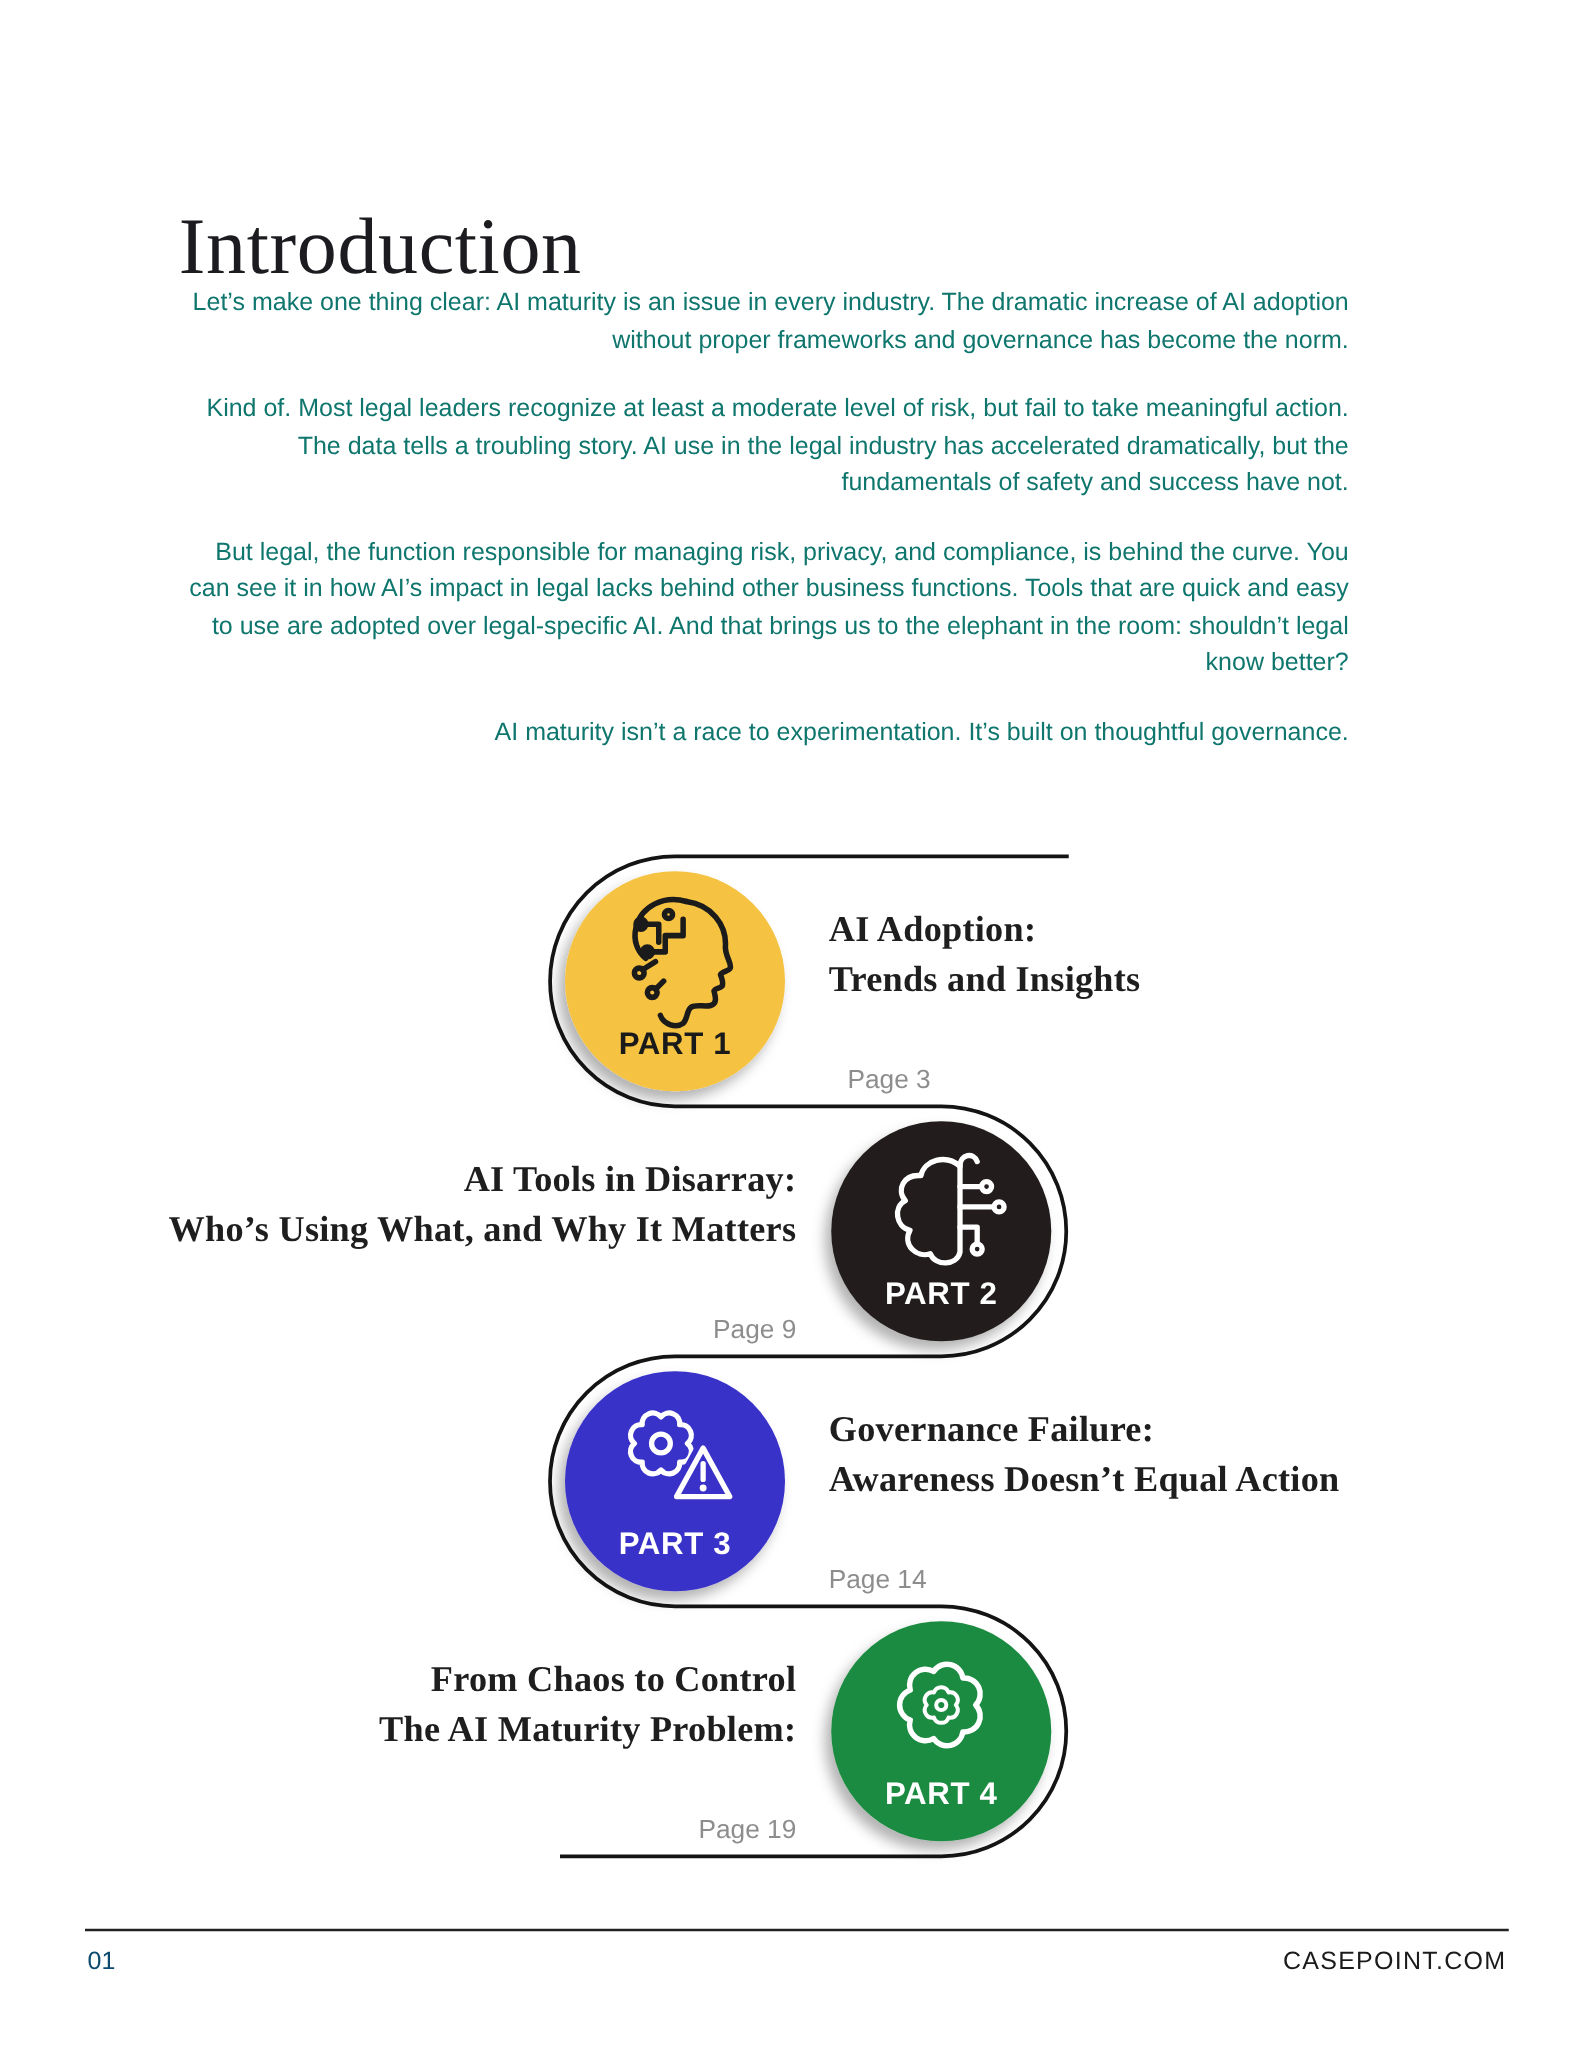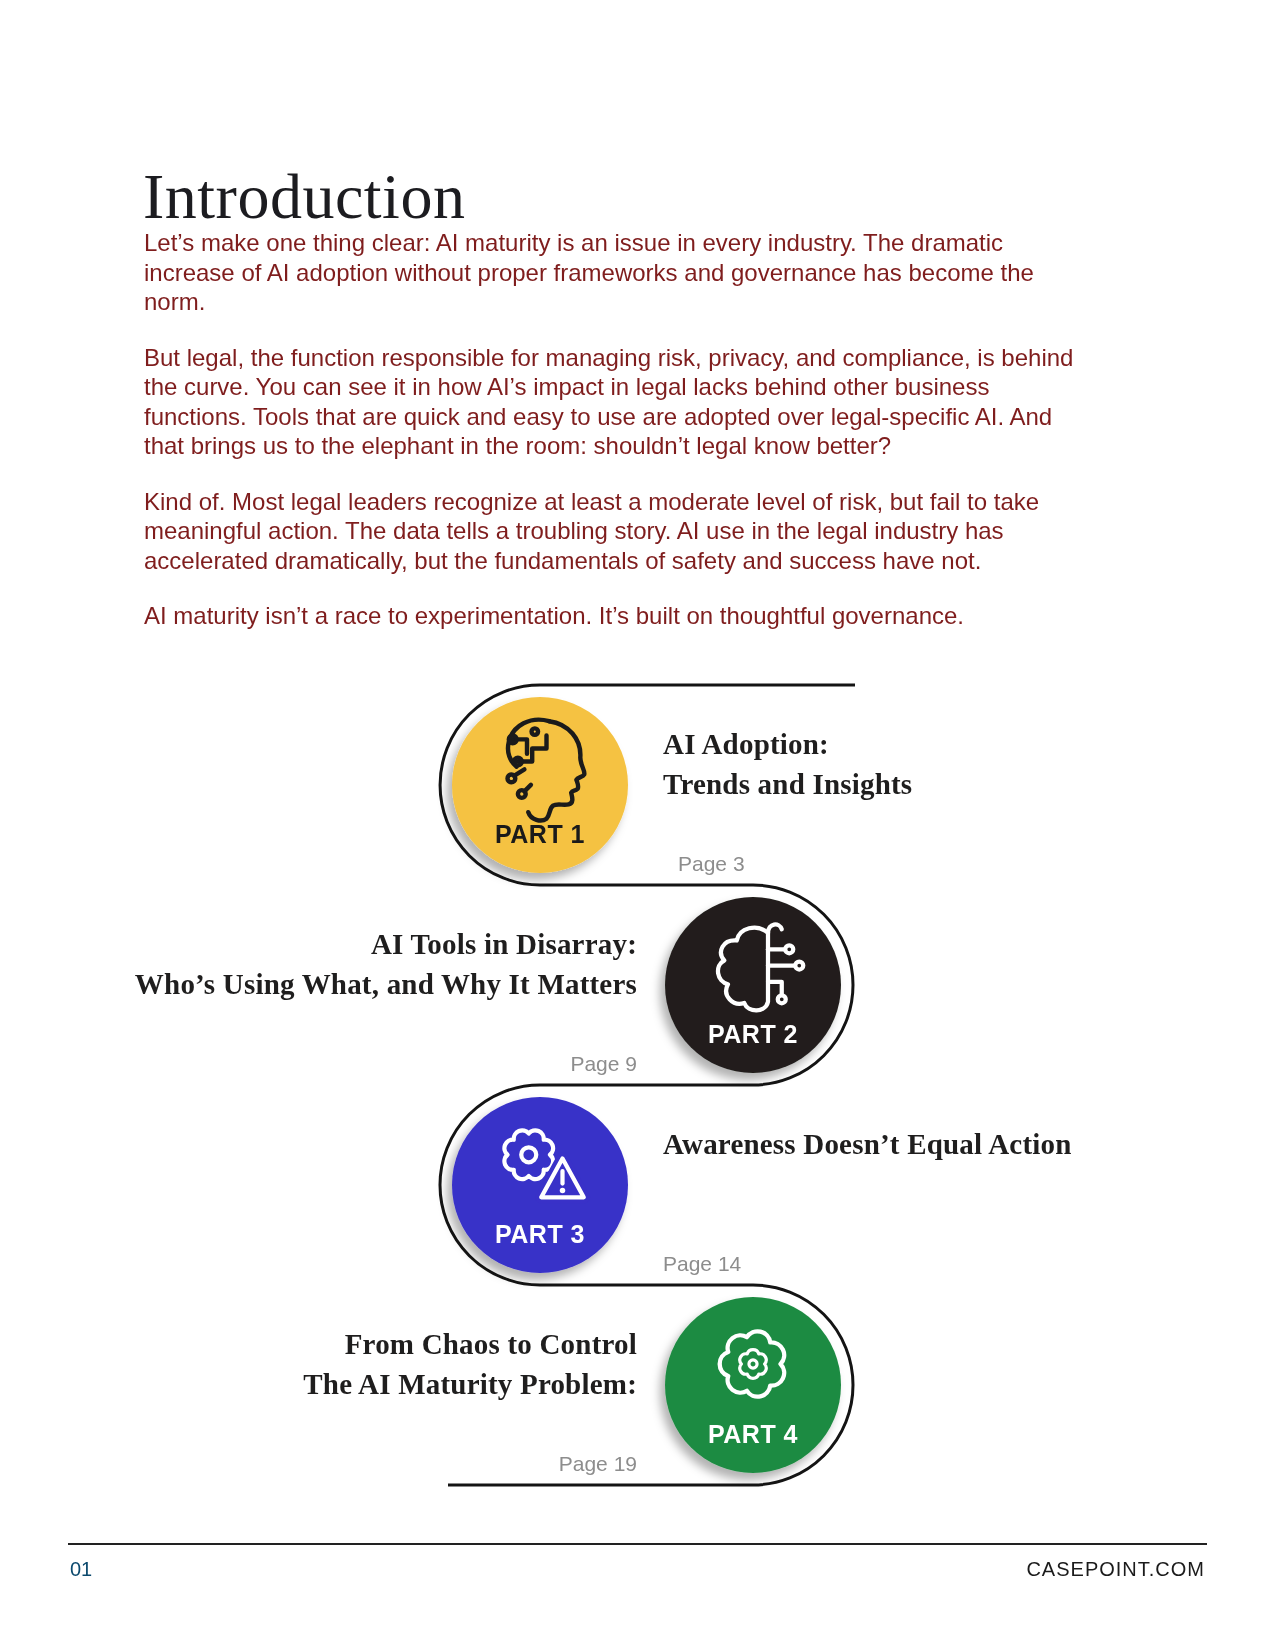--- a/index.html
+++ b/index.html
@@ -9,21 +9,21 @@
     font-family:"Liberation Sans", sans-serif;
   }
   .title {
     position:absolute; left:143px; top:122px;
     font-family:"Liberation Serif", serif;
     font-weight:400; font-size:64px; line-height:1; color:#1c1c20;
     letter-spacing:0.5px;
   }
   .copy {
     position:absolute; left:144px; top:228px; width:935px;
-    font-size:24px; line-height:29.5px; color:#7f1d1d;
+    font-size:20px; line-height:29.5px; color:#0f766e;text-align:right;
   }
   .copy p { margin:0 0 26px 0; }
   .diagram-svg { position:absolute; left:0; top:0; width:1275px; height:1650px; }
   .serpentine { fill:none; stroke:#141414; stroke-width:3; }
   .badge-label {
     font-family:"Liberation Sans", sans-serif; font-weight:700;
     font-size:25px; letter-spacing:0.5px; text-anchor:middle;
   }
   .stroke-icon { fill:none; stroke-linecap:round; stroke-linejoin:round; }
   .part-heading {
@@ -50,22 +50,22 @@
 </style>
 </head>
 <body>
 
 <div class="page">
 
   <h1 class="title">Introduction</h1>
 
   <div class="copy">
     <p>Let’s make one thing clear: AI maturity is an issue in every industry. The dramatic increase of AI adoption without proper frameworks and governance has become the norm.</p>
+    <p>Kind of. Most legal leaders recognize at least a moderate level of risk, but fail to take meaningful action. The data tells a troubling story. AI use in the legal industry has accelerated dramatically, but the fundamentals of safety and success have not.</p>
     <p>But legal, the function responsible for managing risk, privacy, and compliance, is behind the curve. You can see it in how AI’s impact in legal lacks behind other business functions. Tools that are quick and easy to use are adopted over legal-specific AI. And that brings us to the elephant in the room: shouldn’t legal know better?</p>
-    <p>Kind of. Most legal leaders recognize at least a moderate level of risk, but fail to take meaningful action. The data tells a troubling story. AI use in the legal industry has accelerated dramatically, but the fundamentals of safety and success have not.</p>
     <p>AI maturity isn’t a race to experimentation. It’s built on thoughtful governance.</p>
   </div>
 
   <svg class="diagram-svg" viewBox="0 0 1275 1650">
     <defs>
       <filter id="circleShadow" x="-40%" y="-40%" width="180%" height="180%">
         <feDropShadow dx="-5" dy="7" stdDeviation="5" flood-color="#000000" flood-opacity="0.3"></feDropShadow>
       </filter>
     </defs>
 
@@ -139,20 +139,21 @@
   </div>
   <div class="page-label" style="left:663px; top:852px;margin-left:15px;">Page 3</div>
 
   <div class="part-heading right" style="right:638px; top:924px;margin-left:32px;">
     <div>AI Tools in Disarray:</div>
     <div>Who’s Using What, and Why It Matters</div>
   </div>
   <div class="page-label" style="right:638px; top:1052px;">Page 9</div>
 
   <div class="part-heading left" style="left:663px; top:1124px;">
+    <div>Governance Failure:</div>
     <div>Awareness Doesn’t Equal Action</div>
   </div>
   <div class="page-label" style="left:663px; top:1252px;">Page 14</div>
 
   <div class="part-heading right" style="right:638px; top:1324px;">
     <div>From Chaos to Control</div>
     <div>The AI Maturity Problem:</div>
   </div>
   <div class="page-label" style="right:638px; top:1452px;">Page 19</div>
 

